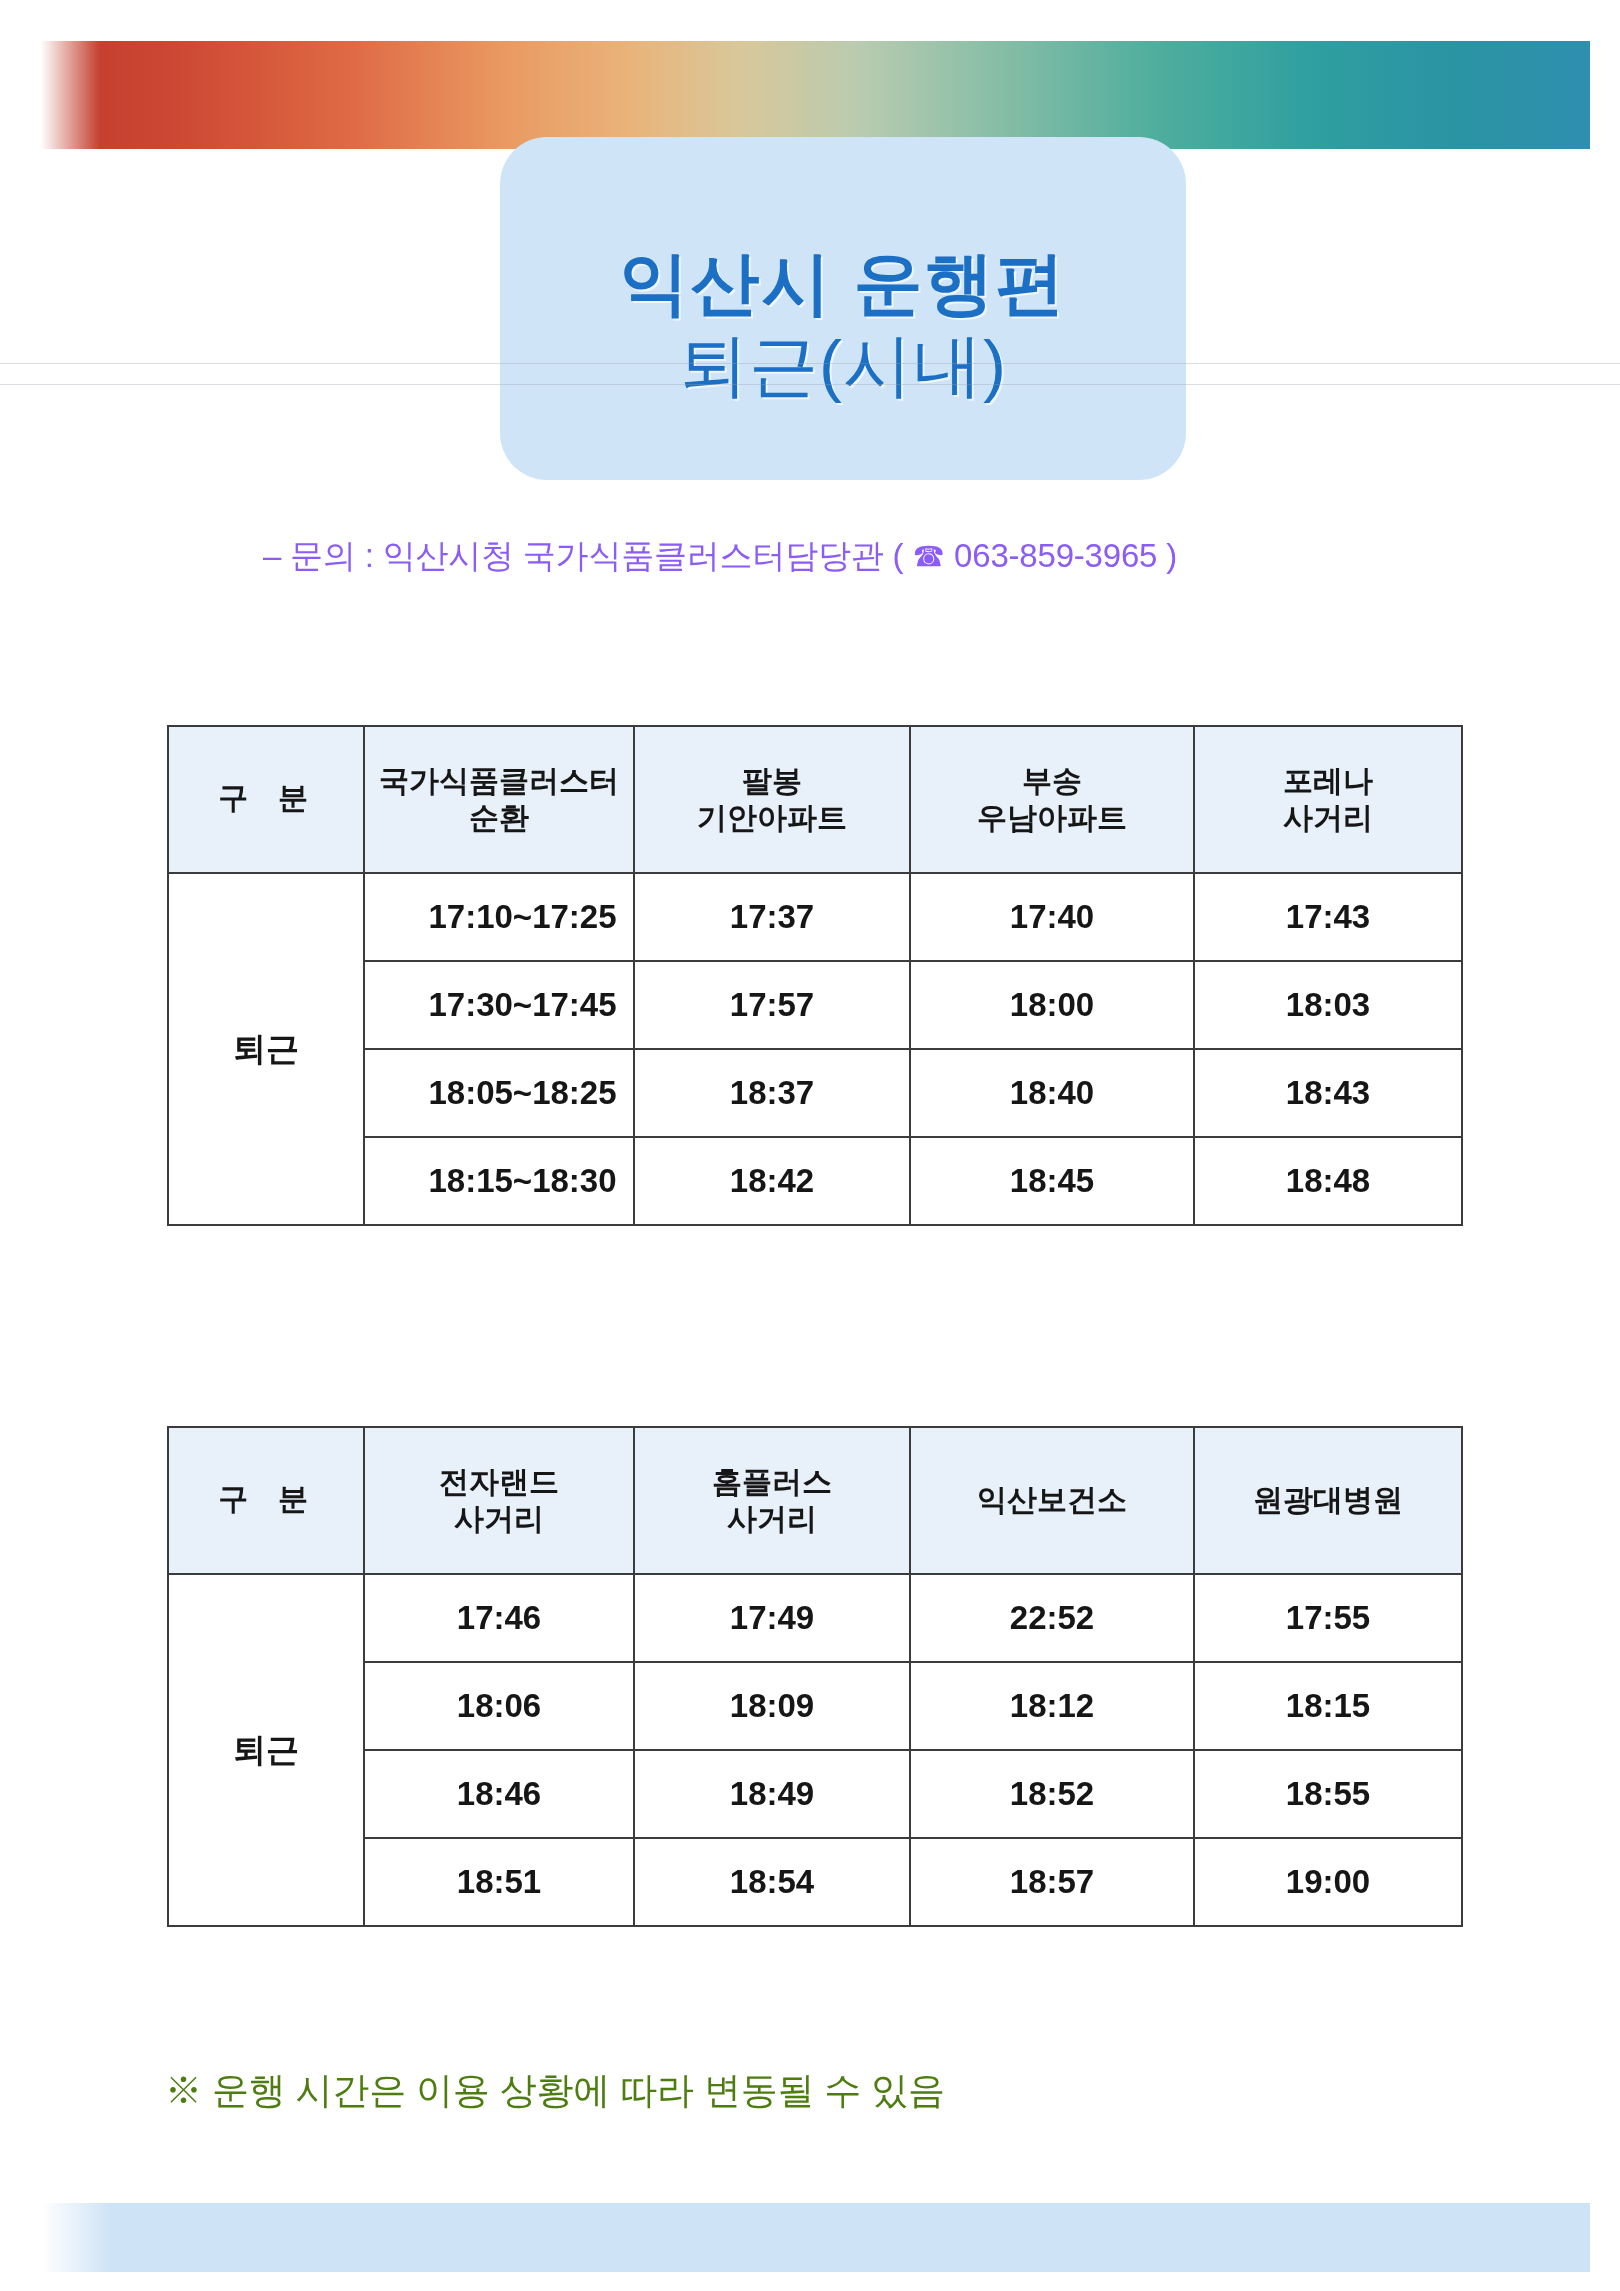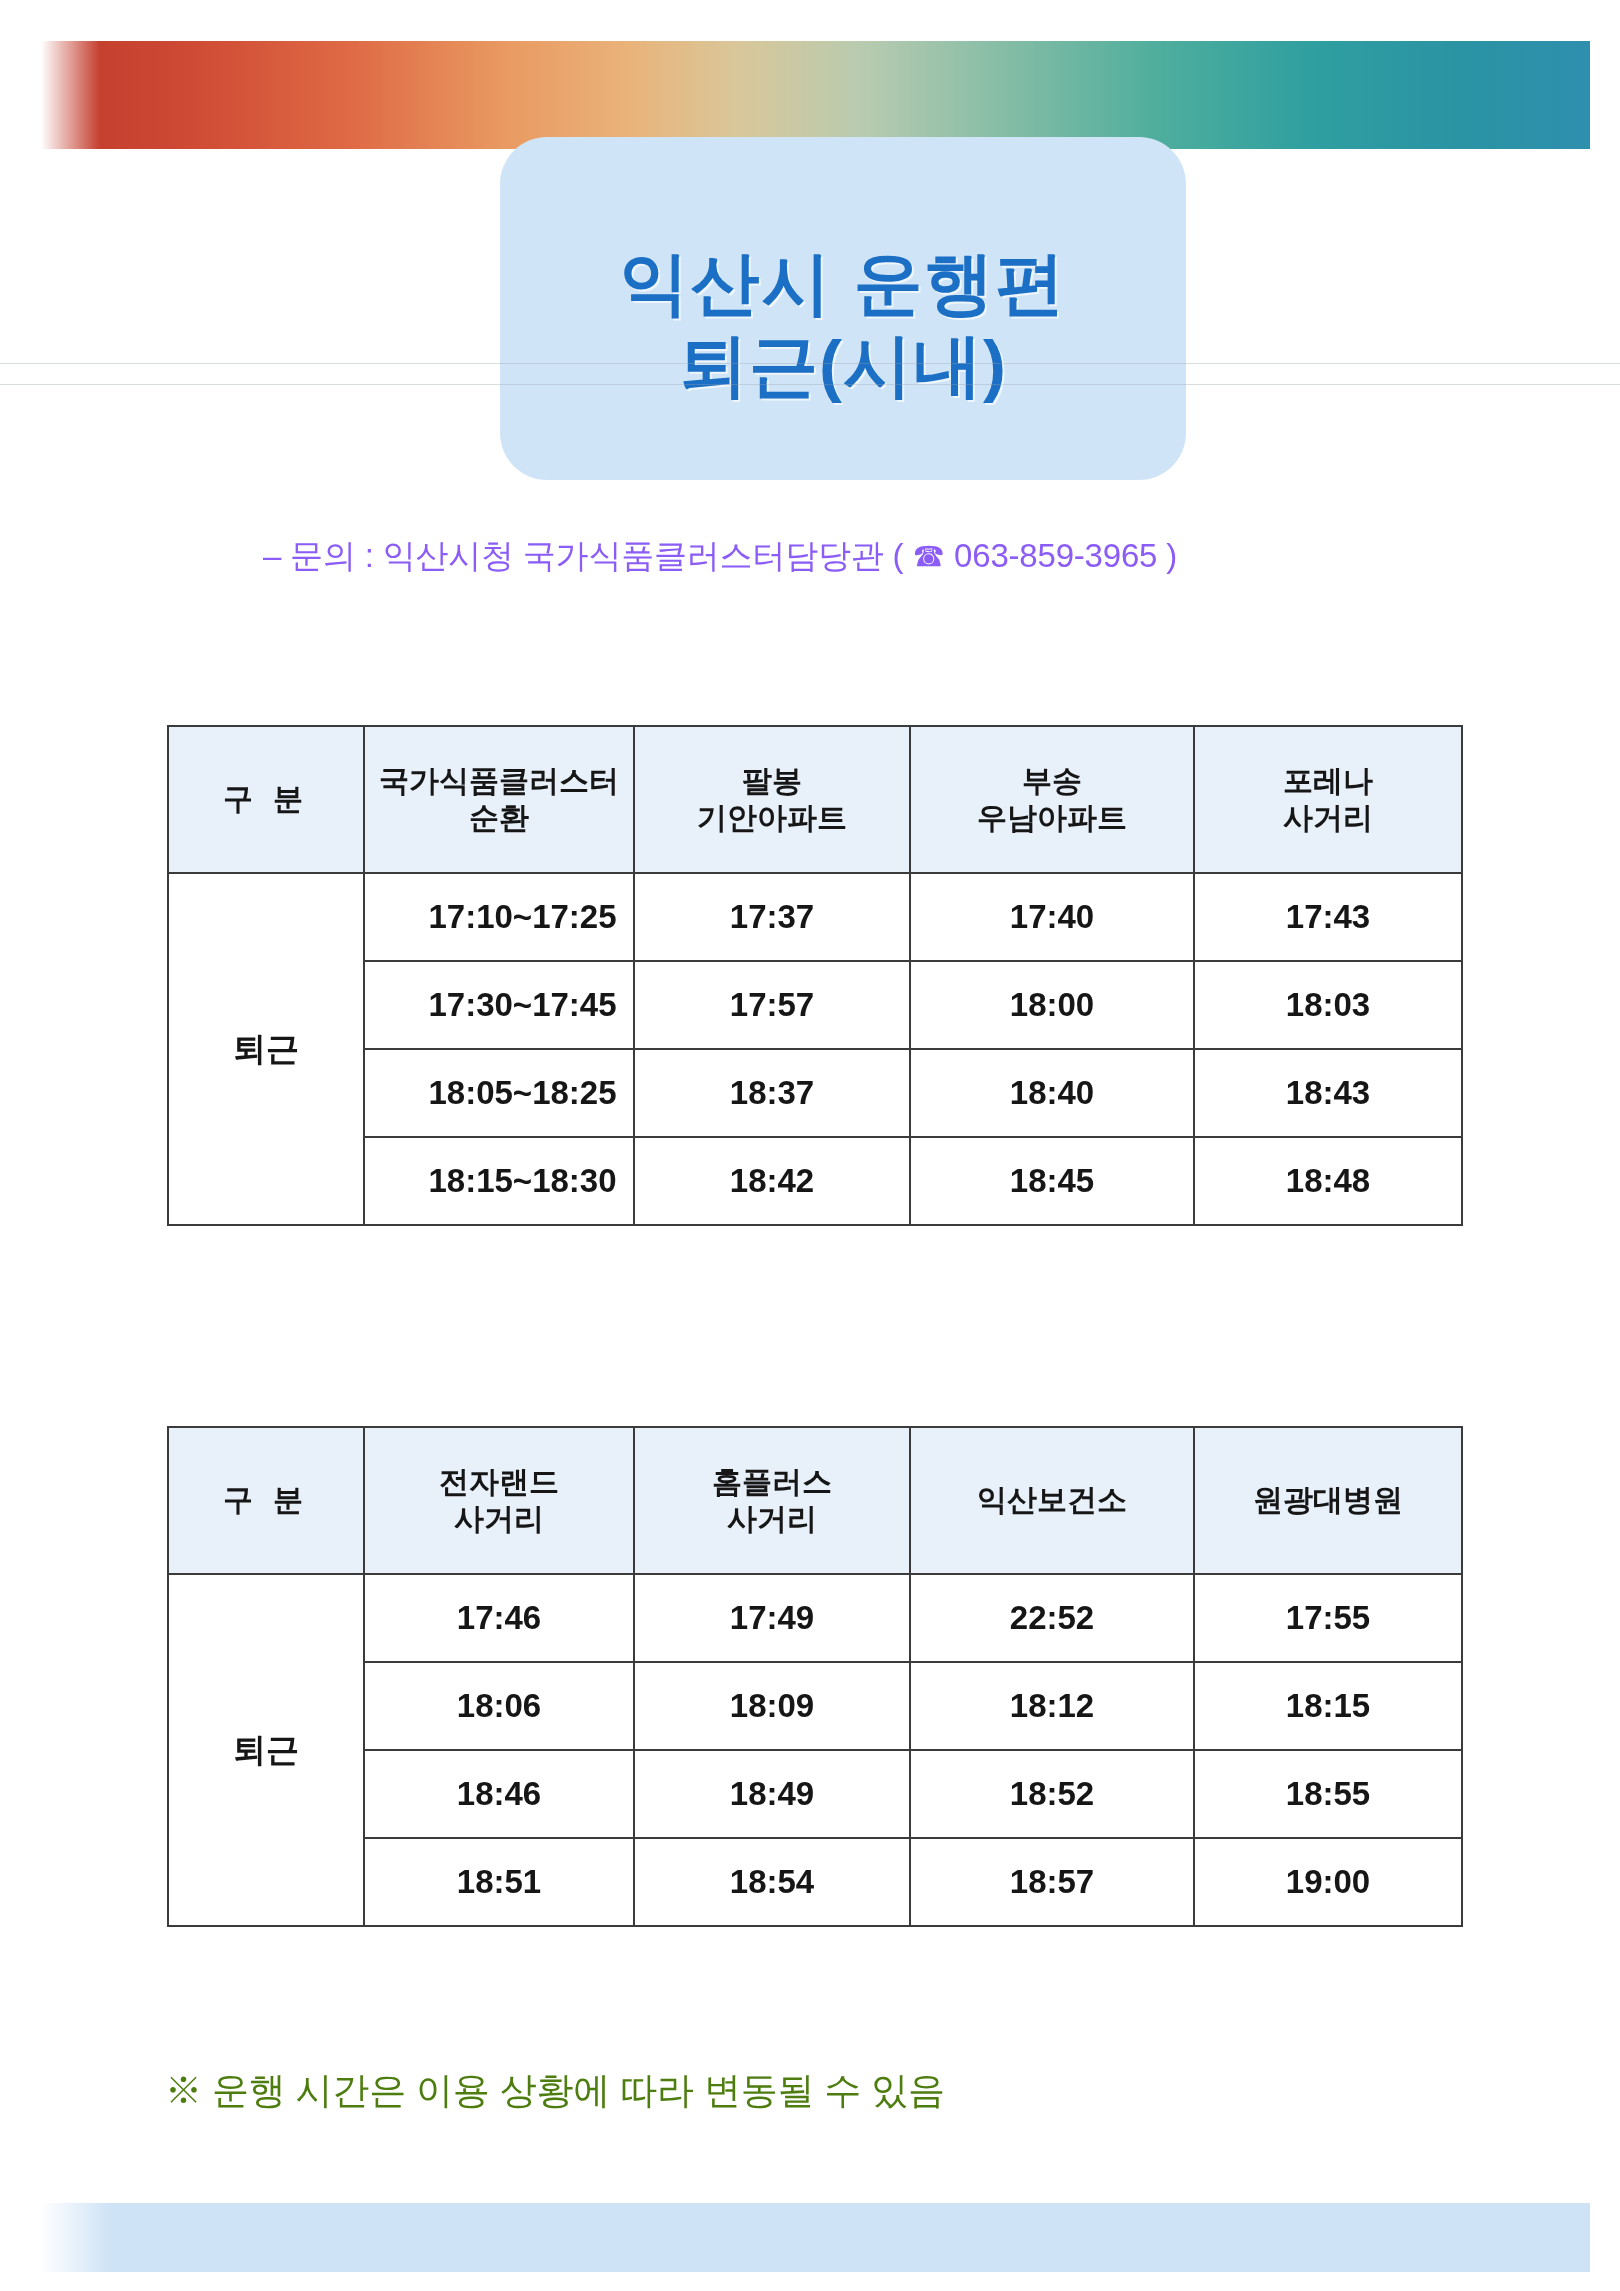--- a/index.html
+++ b/index.html
@@ -65,21 +65,21 @@
   .title-line1 {
     font-size: 69px;
     font-weight: bold;
     color: #1b6fc4;
     letter-spacing: 2px;
     line-height: 1.18;
     text-shadow: 2px 2px 0 rgba(255,255,255,0.65);
   }
   .title-line2 {
     font-size: 69px;
-    font-weight: bold;
+    font-weight: normal;
     color: #1b6fc4;
     letter-spacing: 1px;
     line-height: 1.18;
     text-shadow: 2px 2px 0 rgba(255,255,255,0.65);
   }
   
   .scanline {
     position: absolute;
     left: 0;
     width: 1620px;
@@ -126,20 +126,21 @@
     font-size: 37px;
     background: #ffffff !important;
   }
   .timecol {
     color: #1467c8;
     font-size: 31px;
     padding-left: 48px;
   }
   .label-spaced {
     letter-spacing: 5.9px;
+    font-family: Liberation Mono, monospace;
   }
 
   #table1 { left: 167px; top: 725px; width: 1294px; }
   #table1 col.c0 { width: 196px; }
   #table1 col.c1 { width: 270px; }
   #table1 col.c2 { width: 276px; }
   #table1 col.c3 { width: 284px; }
   #table1 col.c4 { width: 268px; }
 
   #table2 { left: 167px; top: 1426px; width: 1294px; }

